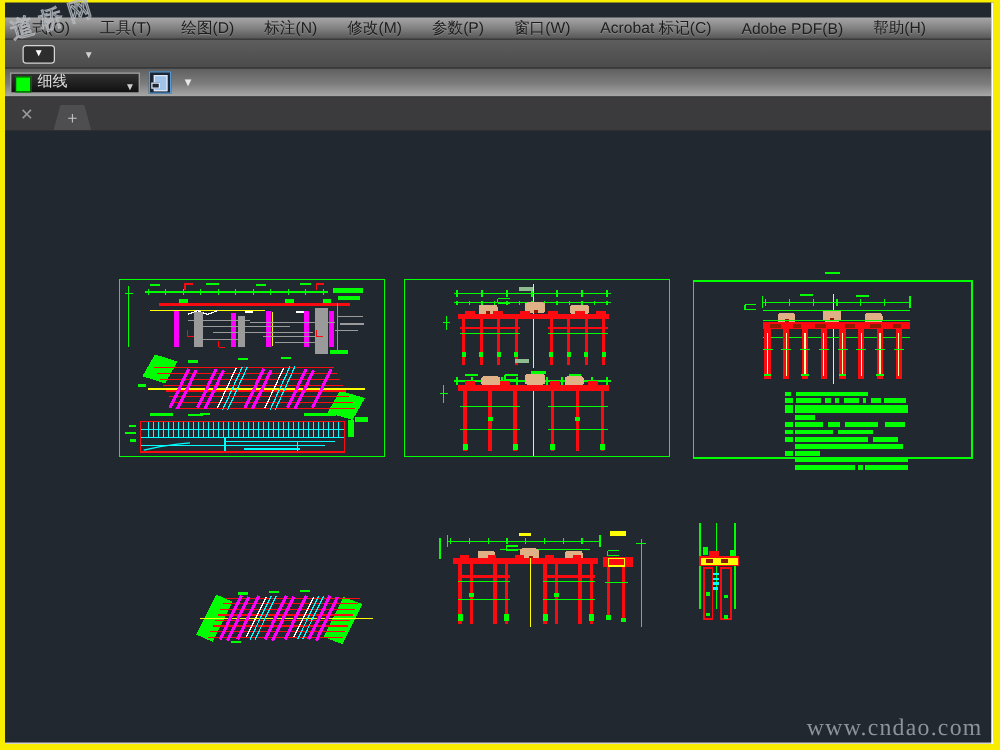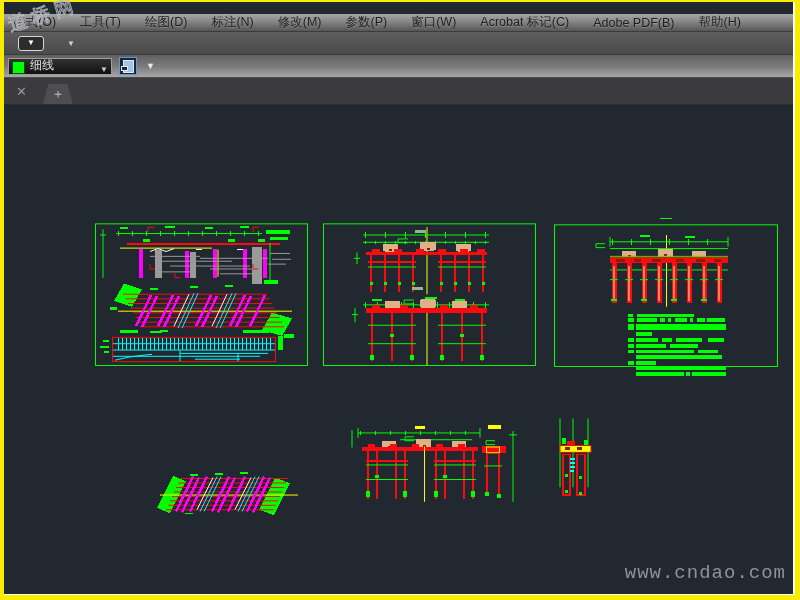--- a/index.html
+++ b/index.html
@@ -44,21 +44,21 @@
   .tab-close{color:#989898;font-size:13px;margin-left:12px;line-height:1;cursor:default;}
   .newtab{margin-left:16px;width:30px;height:20px;background:#4e4e50;color:#c4c4c4;
           display:flex;align-items:center;justify-content:center;font-size:13px;
           clip-path:polygon(18% 0,82% 0,100% 100%,0 100%);border-radius:4px 4px 0 0;align-self:flex-end;}
   
   .canvas{flex:1;position:relative;background:#212830;overflow:hidden;}
   .canvas svg{position:absolute;inset:0;width:100%;height:100%;}
   .wm-tl{position:absolute;left:5px;top:13px;z-index:5;font-size:19px;letter-spacing:5px;
          color:transparent;-webkit-text-stroke:1px #b9bdc3;transform:rotate(-17deg);
          transform-origin:left top;opacity:.85;pointer-events:none;white-space:nowrap;}
-  .wm-br{position:absolute;right:7px;bottom:10px;font-family:Liberation Mono, monospace;
+  .wm-br{position:absolute;right:7px;bottom:0;font-family:Liberation Serif, serif;
          font-size:19px;color:#8d939b;letter-spacing:1px;pointer-events:none;}
   
   .sg{stroke:var(--green);fill:none}.sr{stroke:var(--red);fill:none}
   .sm{stroke:var(--magenta);fill:none}.sc{stroke:var(--cyan);fill:none}
   .sy{stroke:var(--yellow);fill:none}.sw{stroke:var(--white);fill:none}
   .sk{stroke:var(--gray);fill:none}
   .fg{fill:var(--green)}.fr{fill:var(--red)}.fm{fill:var(--magenta)}.fc{fill:var(--cyan)}
   .fy{fill:var(--yellow)}.fw{fill:var(--white)}.fk{fill:var(--gray)}.ft{fill:var(--tan)}
   .fdr{fill:var(--darkred)}
 </style>

